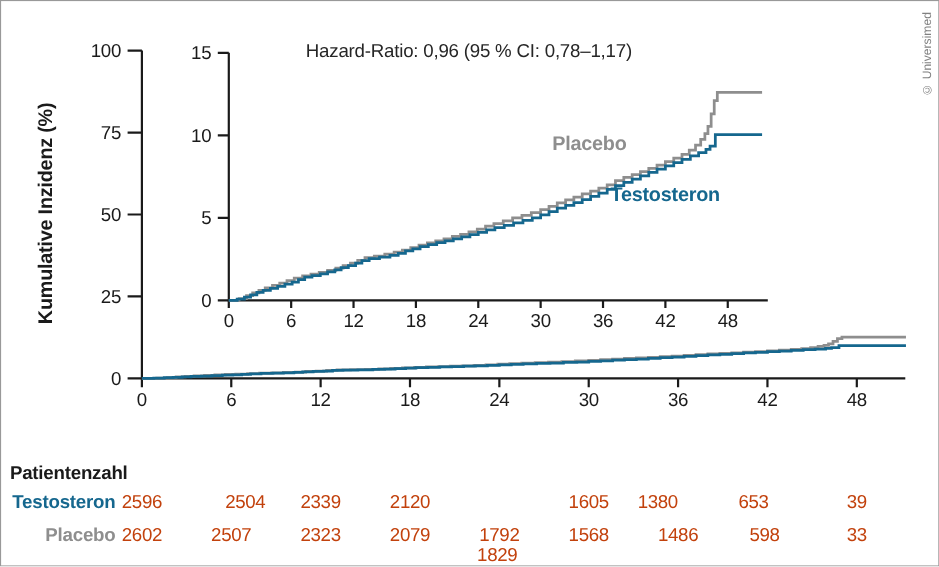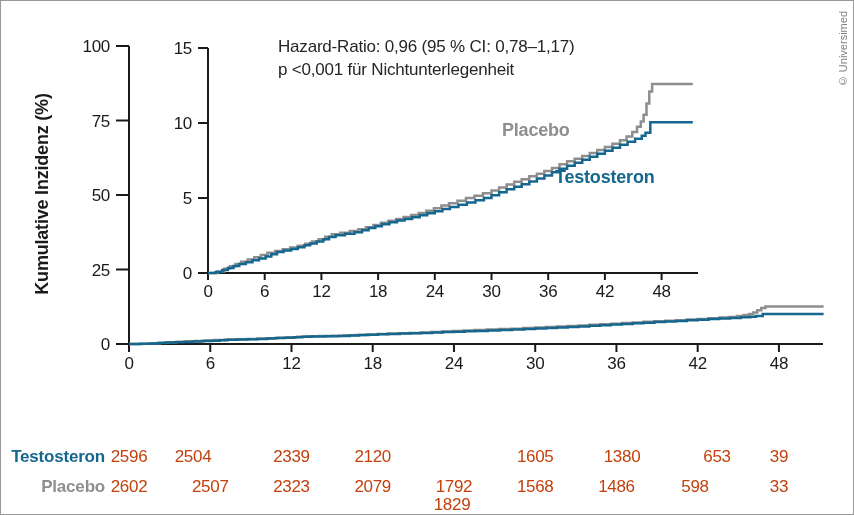--- a/index.html
+++ b/index.html
@@ -86,38 +86,38 @@
       <line x1="660.5999999999999" y1="272" x2="660.5999999999999" y2="279" stroke="#1a1a1a" stroke-width="2"></line>
       <text x="660.5999999999999" y="296" text-anchor="middle" font-size="17">48</text>
       <path d="M 207.0 272.0 H 216.4 V 270.5 H 223.1 V 267.8 H 228.7 V 265.3 H 234.4 V 263.0 H 240.1 V 260.8 H 246.7 V 258.5 H 253.3 V 256.3 H 259.9 V 254.0 H 266.5 V 251.8 H 274.1 V 249.9 H 281.7 V 248.3 H 289.2 V 246.5 H 296.8 V 244.7 H 304.3 V 242.8 H 310.9 V 240.5 H 317.6 V 238.3 H 324.2 V 235.7 H 330.8 V 233.3 H 339.3 V 231.8 H 348.8 V 230.0 H 357.3 V 228.2 H 364.8 V 226.3 H 372.4 V 224.0 H 379.9 V 221.8 H 387.5 V 219.8 H 395.1 V 218.0 H 402.6 V 216.1 H 410.2 V 213.9 H 417.7 V 212.0 H 425.3 V 209.8 H 432.9 V 207.2 H 440.4 V 204.5 H 448.0 V 202.3 H 456.5 V 199.7 H 465.0 V 197.0 H 473.5 V 194.8 H 482.0 V 192.2 H 490.5 V 189.5 H 498.1 V 186.5 H 505.6 V 183.5 H 513.2 V 180.8 H 520.7 V 178.3 H 528.3 V 175.3 H 535.9 V 172.7 H 543.4 V 170.0 H 551.0 V 167.0 H 558.5 V 163.3 H 566.1 V 160.3 H 573.7 V 157.7 H 581.2 V 155.0 H 588.8 V 152.0 H 596.3 V 149.0 H 603.9 V 146.0 H 611.5 V 142.7 H 619.0 V 139.3 H 625.6 V 135.5 H 631.3 V 131.0 H 636.0 V 125.8 H 639.8 V 120.5 H 642.6 V 113.8 H 645.5 V 102.5 H 648.3 V 90.5 H 651.1 V 83.0 H 691.8 V 83.0" stroke="#8e8e8e" stroke-width="2.5" fill="none" stroke-linejoin="miter"></path>
       <path d="M 207.0 272.0 H 214.6 V 270.9 H 221.2 V 269.0 H 226.8 V 267.1 H 232.5 V 264.9 H 238.2 V 263.0 H 244.8 V 261.2 H 251.4 V 259.3 H 258.0 V 257.4 H 264.6 V 255.5 H 270.3 V 253.3 H 276.0 V 251.0 H 282.6 V 249.5 H 290.2 V 248.0 H 296.8 V 246.2 H 303.4 V 244.3 H 309.1 V 242.4 H 315.7 V 240.5 H 322.3 V 238.3 H 328.0 V 236.0 H 334.6 V 234.2 H 344.0 V 232.7 H 353.5 V 231.2 H 361.0 V 229.3 H 367.6 V 227.0 H 374.3 V 225.2 H 380.9 V 223.3 H 388.4 V 221.3 H 396.0 V 219.5 H 403.6 V 218.0 H 411.1 V 216.2 H 418.7 V 214.3 H 426.2 V 212.3 H 433.8 V 210.2 H 441.4 V 207.9 H 448.9 V 206.0 H 457.4 V 203.8 H 465.9 V 201.5 H 474.4 V 199.3 H 482.9 V 197.0 H 490.5 V 194.3 H 498.1 V 191.3 H 505.6 V 188.3 H 513.2 V 185.8 H 520.7 V 183.2 H 528.3 V 180.5 H 535.9 V 177.5 H 543.4 V 174.5 H 551.0 V 171.2 H 558.5 V 167.8 H 566.1 V 164.8 H 573.7 V 161.8 H 581.2 V 158.8 H 588.8 V 155.8 H 596.3 V 152.8 H 603.9 V 149.8 H 611.5 V 146.8 H 619.0 V 143.8 H 626.6 V 140.8 H 634.1 V 137.8 H 640.8 V 134.8 H 644.5 V 131.8 H 649.3 V 121.3 H 691.8 V 121.3" stroke="#15678e" stroke-width="2.5" fill="none" stroke-linejoin="miter"></path>
     </svg>
 
   <div class="ylabel">Kumulative Inzidenz (%)</div>
 
   <div class="annotation">
     <div>Hazard-Ratio: 0,96 (95 % CI: 0,78–1,17)</div>
-    <div>p &lt;0,001 für Nichtunterlegenheit</div>
   </div>
 
   <div id="placebo-label" class="series-label" style="color: rgb(142, 142, 142);">Placebo</div>
   <div id="testosteron-label" class="series-label" style="color: rgb(21, 103, 142);">Testosteron</div>
 
 
+  <div class="rt-title">Patientenzahl</div>
   <div id="risk-rows">
       <div class="rt-row" style="top: 446px;">
         <span class="rt-label" style="color: rgb(21, 103, 142);">Testosteron</span>
         <span class="rt-cell" style="left: 88px;">2596</span>
-        <span class="rt-cell" style="left: 152px;">2504</span>
+        <span class="rt-cell" style="left: 182px;">2504</span>
         <span class="rt-cell" style="left: 250.48px;">2339</span>
         <span class="rt-cell" style="left: 331.72px;">2120</span>
         <span class="rt-cell" style="left: 411px; margin-top: 48px;">1829</span>
         <span class="rt-cell" style="left: 494.2px;">1605</span>
-        <span class="rt-cell" style="left: 581px;">1380</span>
-        <span class="rt-cell" style="left: 676px;">653</span>
+        <span class="rt-cell" style="left: 557px;">1380</span>
+        <span class="rt-cell" style="left: 644px;">653</span>
         <span class="rt-cell" style="left: 737.92px;">39</span>
       </div>
       <div class="rt-row" style="top: 476px;">
         <span class="rt-label" style="color: rgb(142, 142, 142);">Placebo</span>
         <span class="rt-cell" style="left: 88px;">2602</span>
         <span class="rt-cell" style="left: 169.24px;">2507</span>
         <span class="rt-cell" style="left: 250.48px;">2323</span>
         <span class="rt-cell" style="left: 331.72px;">2079</span>
         <span class="rt-cell" style="left: 412.96px;">1792</span>
         <span class="rt-cell" style="left: 494.2px; text-align: center;">1568</span>

